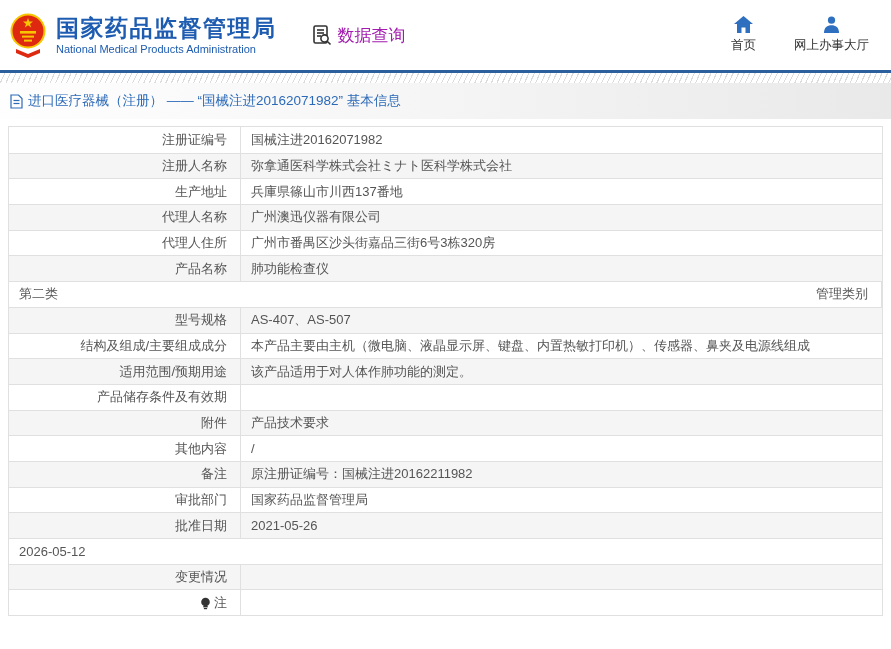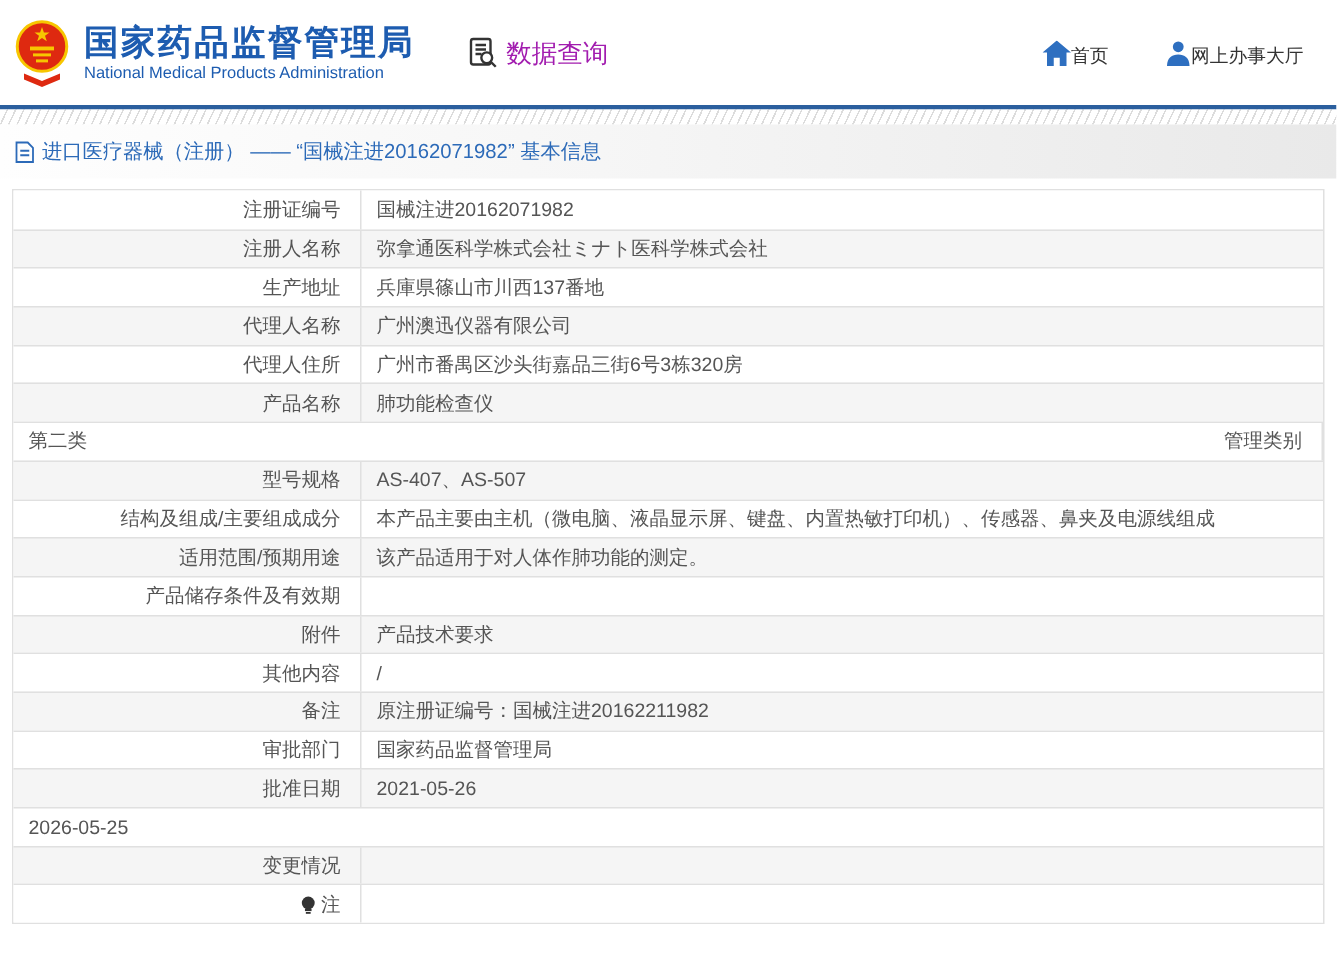--- a/index.html
+++ b/index.html
@@ -8,21 +8,21 @@
 
   
   .header { height:70px; display:flex; align-items:center; padding:0 22px 0 10px; background:#fff; }
   .emblem { width:36px; height:46px; flex:0 0 36px; }
   .agency { margin-left:10px; }
   .agency-cn { font-size:23px; font-weight:bold; color:#1d5cb0; letter-spacing:1.5px; line-height:1.15; }
   .agency-en { font-size:11px; color:#1d5cb0; margin-top:2px; }
   .section { display:flex; align-items:center; margin-left:34px; cursor:pointer; }
   .section-label { font-size:17px; color:#a21caf; margin-left:5px; }
   .top-nav { margin-left:auto; display:flex; gap:38px; }
-  .nav-item { display:flex; flex-direction:row; align-items:center; cursor:pointer; }
+  .nav-item { display:flex; flex-direction:column; align-items:center; cursor:pointer; }
   .nav-item .lbl { font-size:12.5px; color:#333; margin-top:4px; white-space:nowrap; }
 
   
   .blue-line { height:3px; background:#2b5f9e; }
   .hatch { height:10px; background:repeating-linear-gradient(115deg,#ffffff 0px,#ffffff 4px,#dcdcdc 4px,#dcdcdc 5px); }
 
   
   .crumb-bar { height:36px; display:flex; align-items:center; padding:0 10px;
     background:linear-gradient(to right,#fefefe 0%,#f6f6f6 45%,#e9e9e9 100%); }
   .crumb-text { font-size:13.5px; color:#2c6ab8; margin-left:5px; }
@@ -154,21 +154,21 @@
     </div>
     <div class="row">
       <div class="cell label">审批部门</div>
       <div class="cell value">国家药品监督管理局</div>
     </div>
     <div class="row">
       <div class="cell label">批准日期</div>
       <div class="cell value">2021-05-26</div>
     </div>
     <div class="row">
-      <div class="cell value">2026-05-25</div>
+      <div class="cell value">2026-05-12</div>
     </div>
     <div class="row">
       <div class="cell label">变更情况</div>
       <div class="cell value"></div>
     </div>
     <div class="row">
       <div class="cell label"><span class="lbl-icon">
           <svg width="11" height="13" viewBox="0 0 11 13">
             <circle cx="5.5" cy="5" r="4.3" fill="#333"></circle>
             <rect x="3.3" y="9" width="4.4" height="1.4" fill="#333"></rect>

